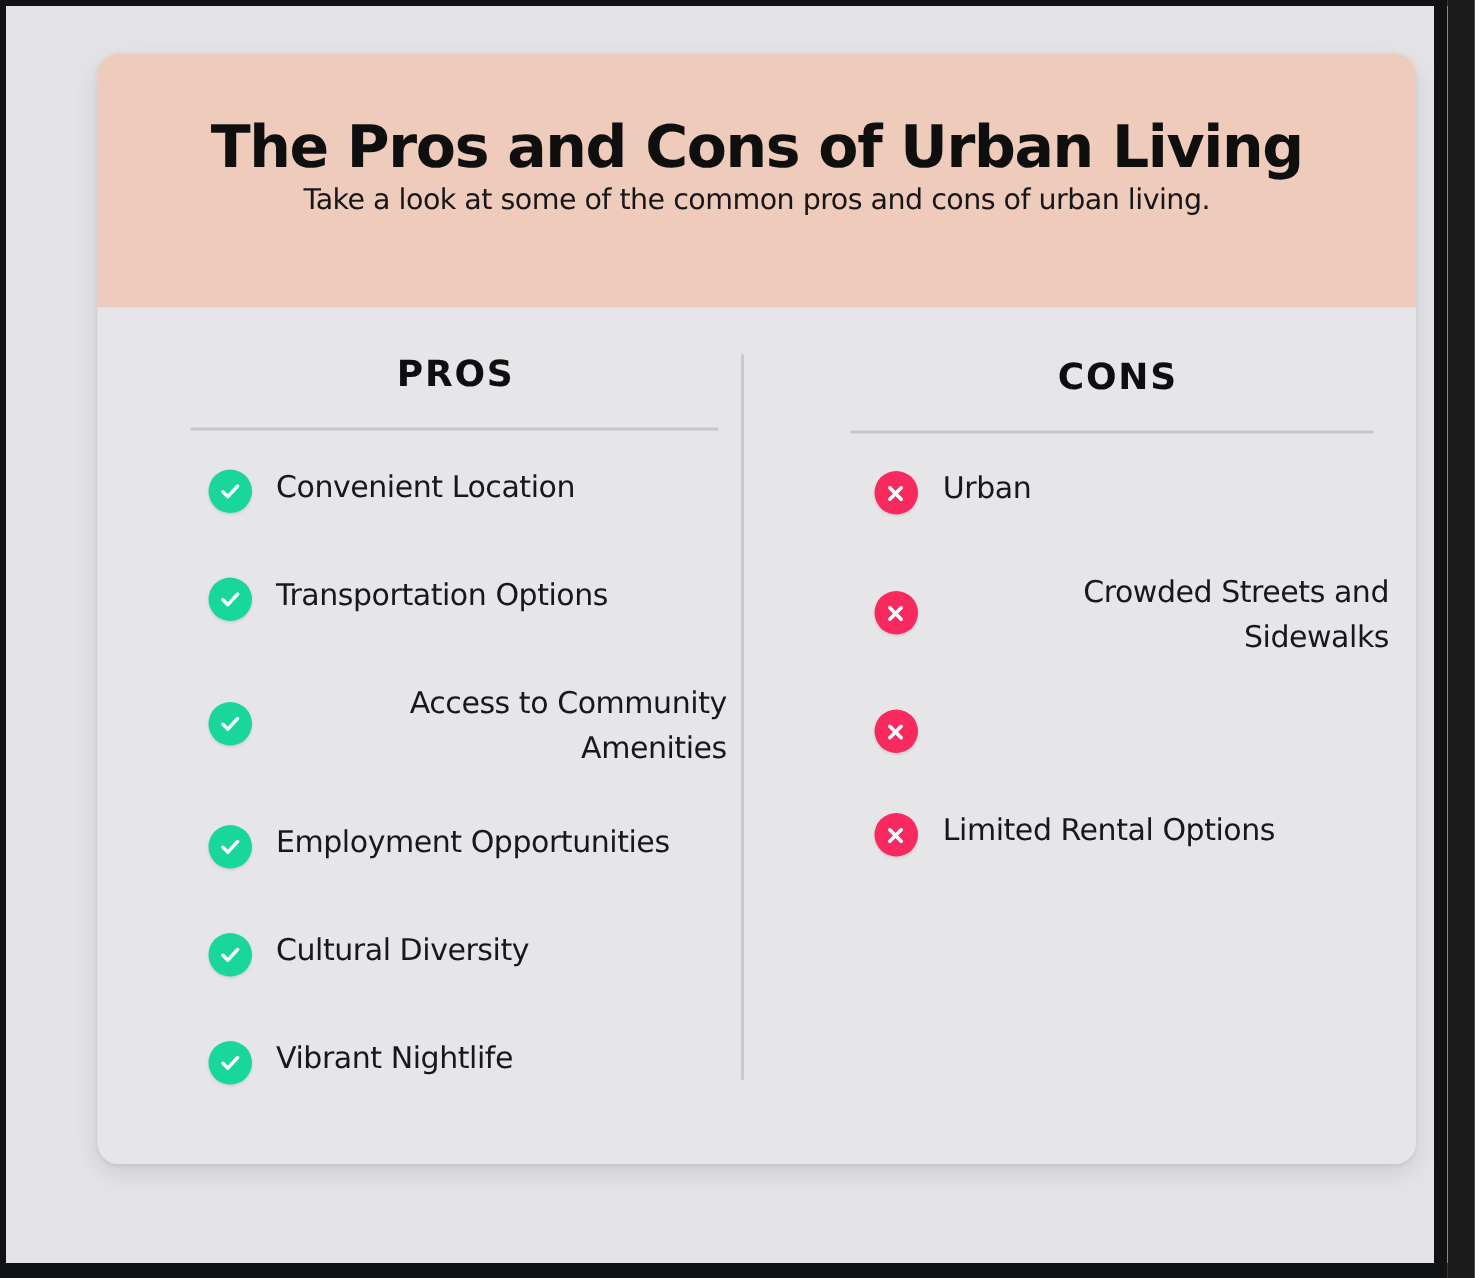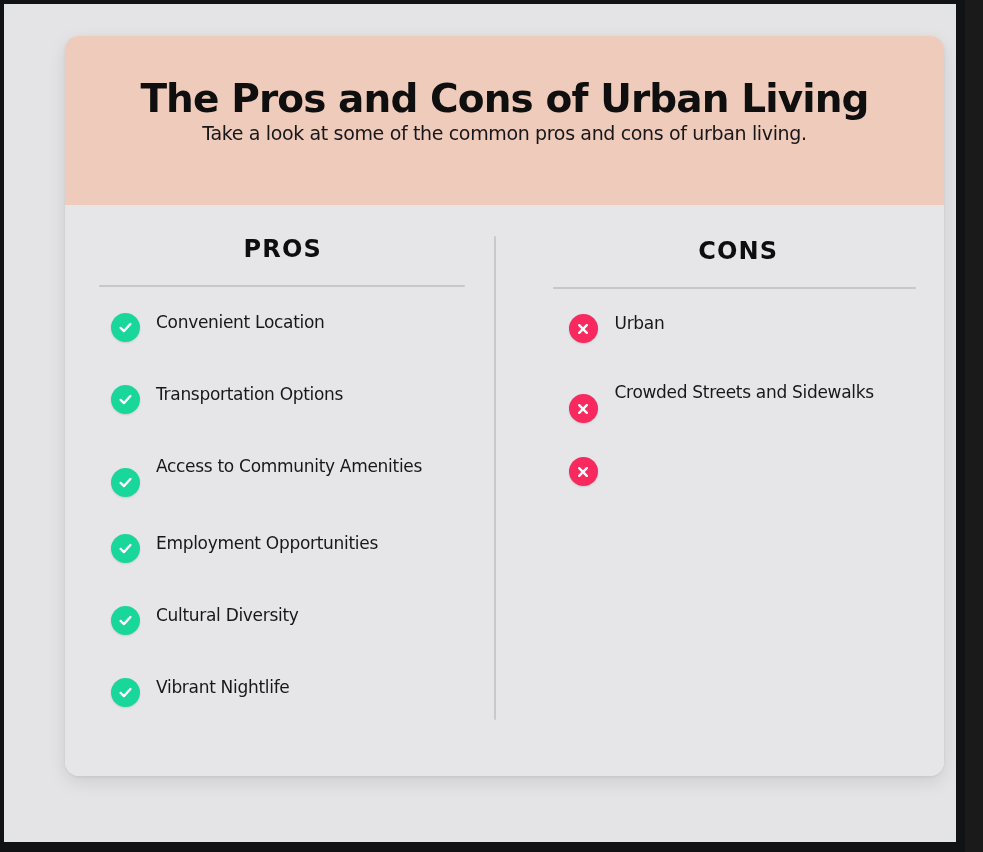--- a/index.html
+++ b/index.html
@@ -158,47 +158,48 @@
     justify-content: center;
     margin-top: 3px;
     box-shadow: 0 1px 2px rgba(0,0,0,0.12);
   }
   .item-icon.check { background: #19d79a; }
   .item-icon.cross { background: #f8295e; }
   .item-icon svg { display: block; }
 
   .item-label {
     font-family: "DejaVu Sans", sans-serif;
-    font-size: 17px;
+    font-size: 20px;
     font-weight: 400;
     letter-spacing: -0.3px;
     color: #18171b;
     line-height: 1.48;
     margin-left: 16px;
+    text-align: right;
   }
   .column.cons .item-label { margin-left: 17px; }
 
   
   .list-item.two-line .item-icon { margin-top: 14px; }
 </style>
 </head>
 <body>
 
 <div id="viewport">
 
   <div id="page-surface">
 
     <div id="card">
 
       <div id="card-header" style="background: rgb(238, 203, 186);">
         <h1 id="card-title">The Pros and Cons of Urban Living</h1>
         <p id="card-subtitle">Take a look at some of the common pros and cons of urban living.</p>
       </div>
 
-      <div id="card-body" style="background: rgb(230, 230, 232);">
+      <div id="card-body" style="background: rgb(230, 230, 232); padding-left: 28px;">
 
         <div id="vertical-divider"></div>
 
         <div class="column pros">
           <h2 class="column-heading">PROS</h2>
           <div class="column-rule"></div>
           <ul class="item-list" id="pros-list">
               <li class="list-item">
                 <span class="item-icon check" style="background: rgb(25, 215, 154);">
                   <svg width="17" height="17" viewBox="0 0 17 17" aria-hidden="true">
@@ -269,20 +270,28 @@
                   </svg>
                 </span>
                 <span class="item-label">Crowded Streets and Sidewalks</span>
               </li>
               <li class="list-item">
                 <span class="item-icon cross" style="background: rgb(248, 41, 94);">
                   <svg width="16" height="16" viewBox="0 0 16 16" aria-hidden="true">
                     <path d="M4.2 4.2 L11.8 11.8 M11.8 4.2 L4.2 11.8" fill="none" stroke="#ffffff" stroke-width="2.4" stroke-linecap="round"></path>
                   </svg>
                 </span>
+              </li>
+              <li class="list-item">
+                <span class="item-icon cross" style="background: rgb(248, 41, 94);">
+                  <svg width="16" height="16" viewBox="0 0 16 16" aria-hidden="true">
+                    <path d="M4.2 4.2 L11.8 11.8 M11.8 4.2 L4.2 11.8" fill="none" stroke="#ffffff" stroke-width="2.4" stroke-linecap="round"></path>
+                  </svg>
+                </span>
+                <span class="item-label">Limited Rental Options</span>
               </li>
             </ul>
         </div>
 
       </div>
     </div>
   </div>
 
   <div id="edge-top"></div>
   <div id="edge-left"></div>

